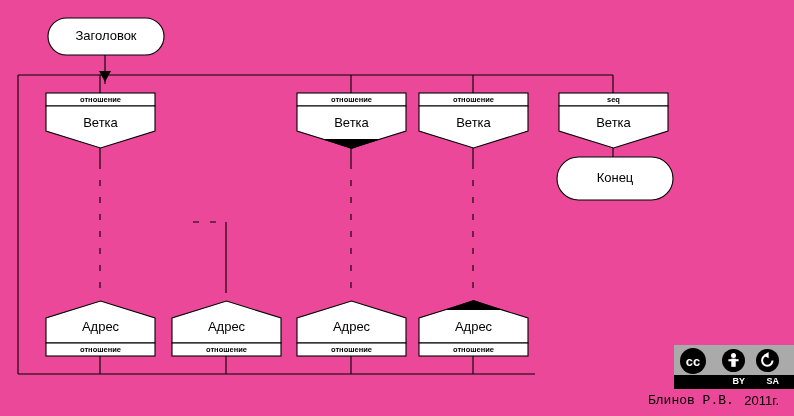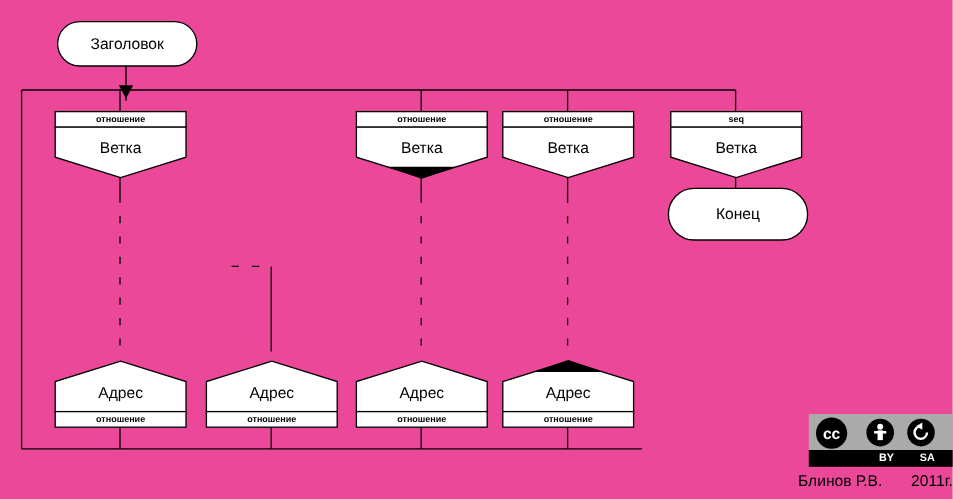--- a/index.html
+++ b/index.html
@@ -113,22 +113,22 @@
   #credit-line {
     position: absolute;
     left: 648px;
     top: 393px;
     width: 146px;
     height: 18px;
     color: #000000;
     font-family: "Liberation Sans", sans-serif;
     font-size: 13px;
   }
-  #credit-author { position: absolute; left: 17px; top: 0; }
-  #credit-year { position: absolute; right: 0; top: 0; }
+  #credit-author { position: absolute; left: 0; top: 0; font-family: Liberation Mono, monospace; }
+  #credit-year { position: absolute; right: 15px; top: 0; }
 </style>
 </head>
 <body>
 
 <div id="canvas">
 
   <svg id="diagram-svg" viewBox="0 0 794 416">
 
     <g>
       <path class="stroke-line" d="M 105 55 L 105 84"></path>

